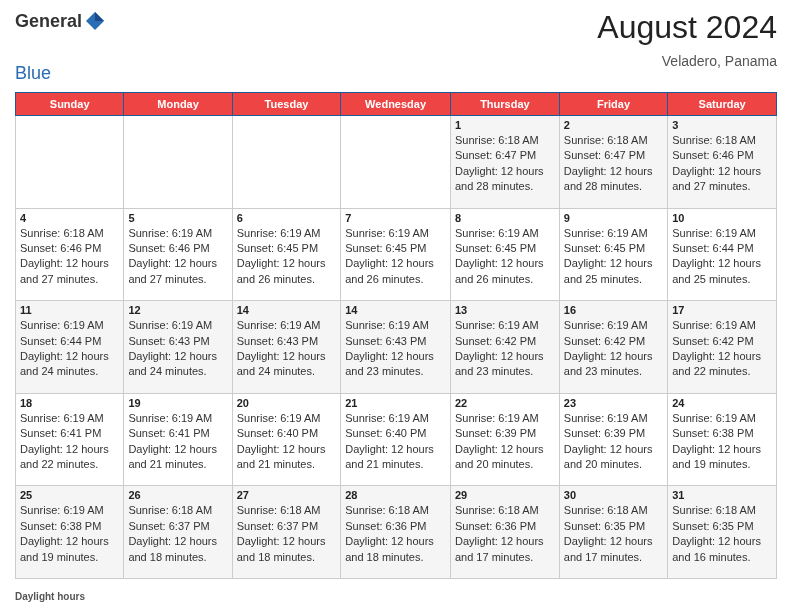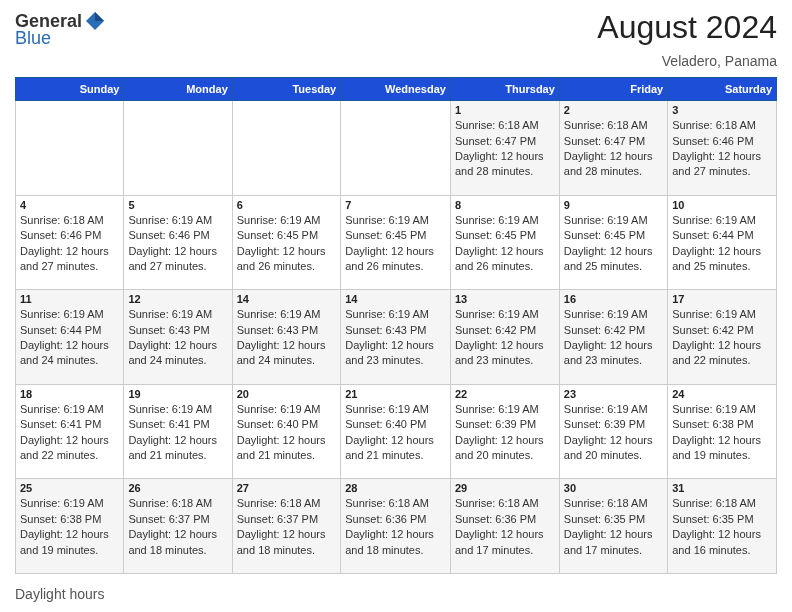--- a/index.html
+++ b/index.html
@@ -44,24 +44,24 @@
       color: #555;
       margin-top: 8px;
     }
     .calendar-table {
       width: 100%;
       border-collapse: collapse;
       flex: 1;
       font-size: 10px;
     }
     .calendar-table thead th {
-      background-color: #1d4ed8;
+      background-color: #ef4444;
       color: #fff;
       padding: 5px 4px;
-      text-align: right;
+      text-align: center;
       font-size: 11px;
       font-weight: bold;
       border: 1px solid #1a5a9a;
     }
     .calendar-table tbody td {
       border: 1px solid #ccc;
       vertical-align: top;
       padding: 3px 4px;
       width: 113px;
       min-height: 70px;
@@ -81,34 +81,35 @@
       margin-bottom: 2px;
       display: block;
     }
     .day-info {
       font-size: 11px;
       color: #333;
       line-height: 1.4;
     }
     .footer {
       margin-top: 12px;
-      font-size: 14px;
+      font-size: 10px;
       color: #555;
+      font-weight: bold;
     }
     .empty-cell {
       background: #fff !important;
     }
   </style>
 </head>
 <body>
 
 <div class="page">
   <div class="header">
     <div class="logo">
-      <div style="display:flex;flex-direction:column;align-items:flex-start;">
+      <div style="display:flex;flex-direction:column;align-items:flex-start;gap:35px;">
         <div style="display:flex;align-items:center;gap:2px;">
           <span class="logo-general" style="font-size:18px;font-weight:bold;color:#333;font-family:Arial;">General</span>
           <svg width="22" height="22" viewBox="0 0 22 22">
             <polygon points="11,2 20,11 11,20 2,11" fill="#2a6db5"></polygon>
             <polygon points="11,2 20,11 11,11" fill="#1a4a8a"></polygon>
           </svg>
         </div>
         <span class="logo-blue" style="font-size:18px;font-weight:normal;color:#2a6db5;font-family:Arial;margin-top:-4px;">Blue</span>
       </div>
     </div>

